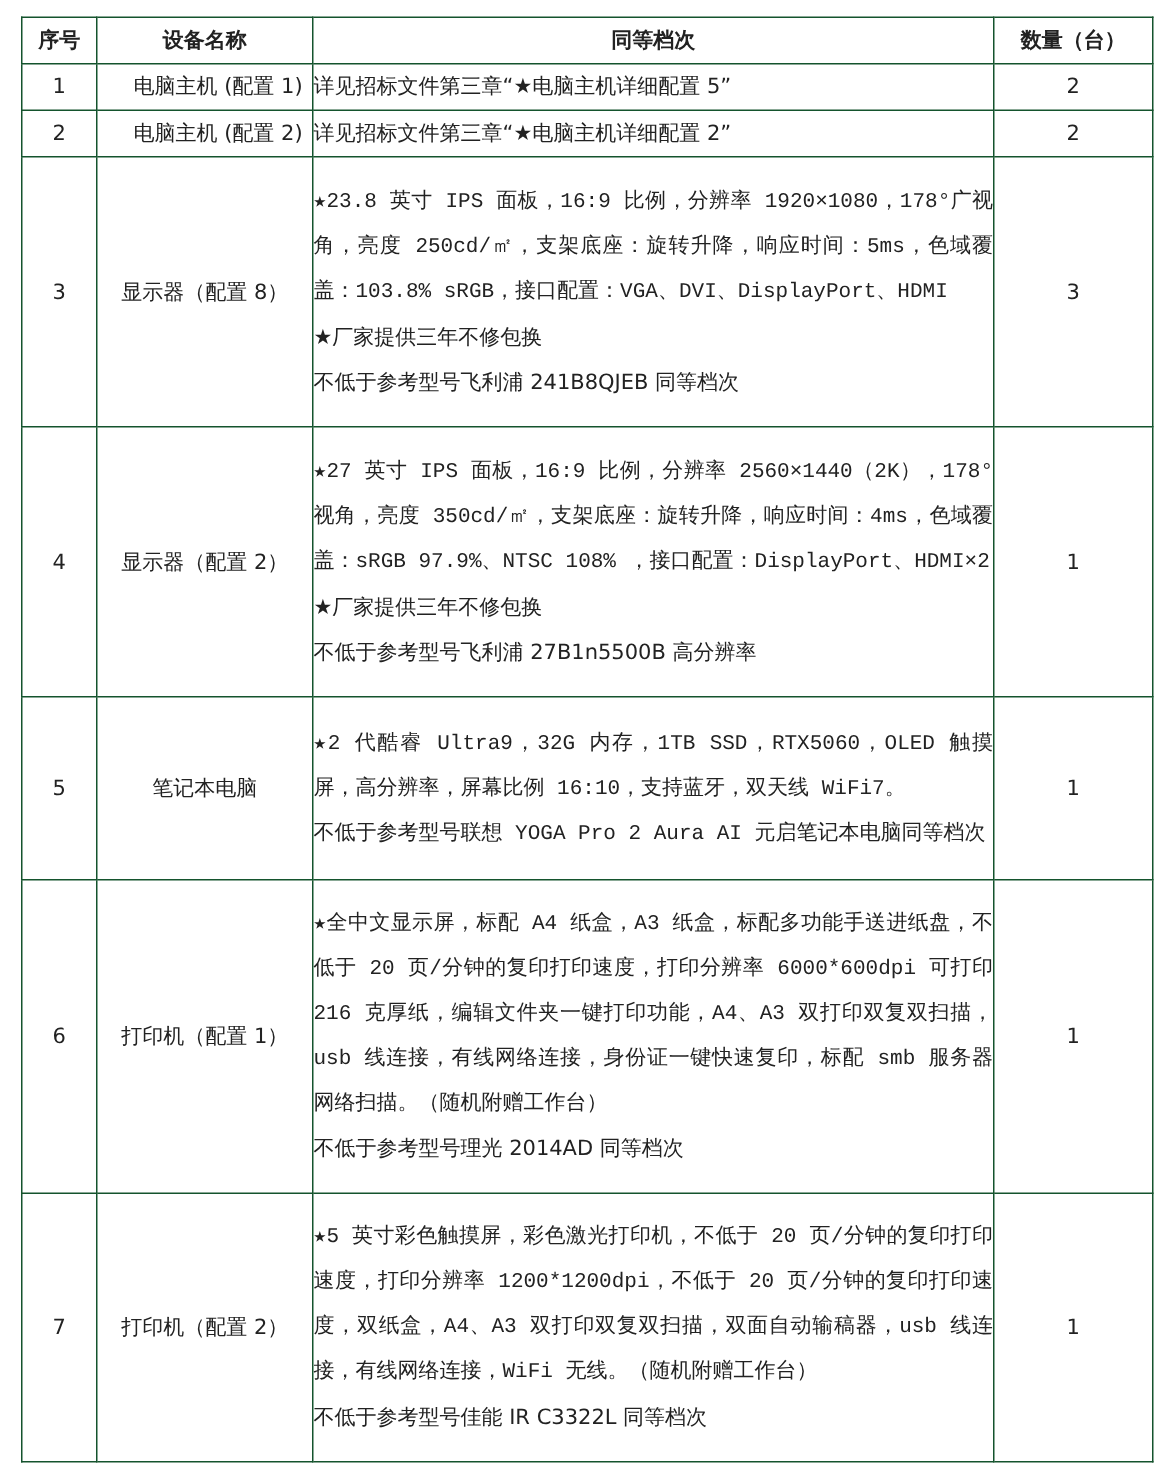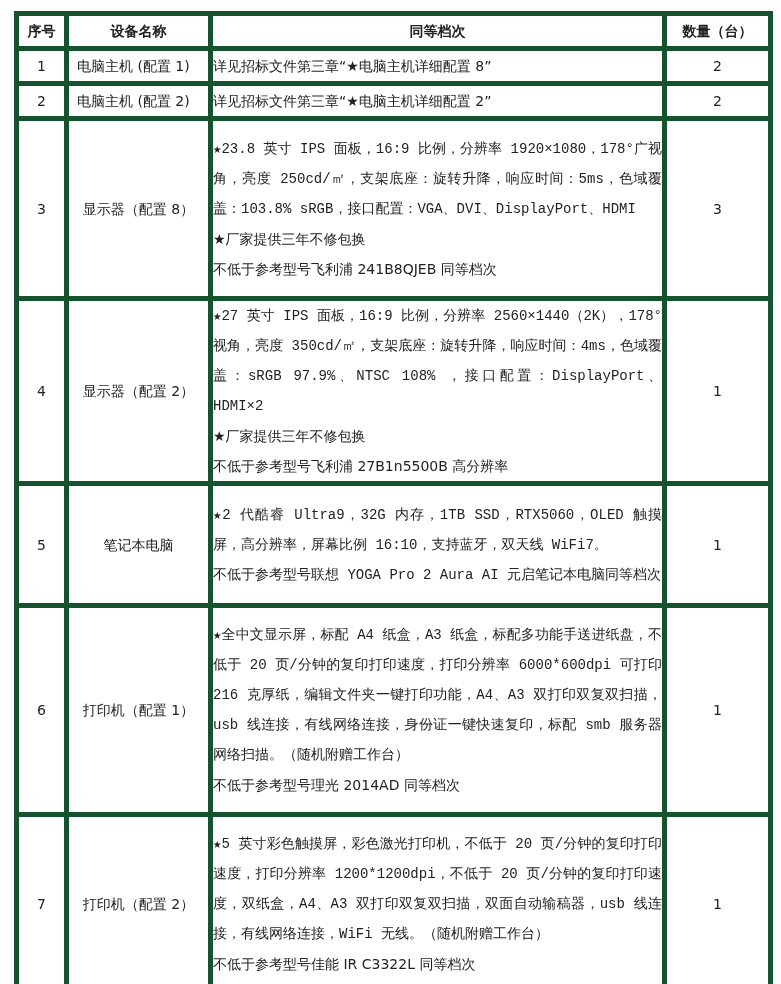--- a/index.html
+++ b/index.html
@@ -16,41 +16,41 @@
     }
     table.spec {
       position: absolute;
       left: 14px;
       top: 11px;
       border-collapse: collapse;
       table-layout: fixed;
       width: 754px;
     }
     table.spec td, table.spec th {
-      border: 5px solid #14532d;
+      border: 1px solid #14532d;
       font-size: 14px;
       line-height: 30px;
       vertical-align: middle;
       padding: 0;
     }
     table.spec th {
       font-weight: bold;
       height: 30px;
       text-align: center;
       color: #222;
     }
     td.c-num, td.c-qty {
       text-align: center;
     }
     td.c-name {
       text-align: center;
     }
     td.c-name.left {
       text-align: left;
-      padding-left: 8px;
+      padding-left: 24px;
     }
     td.c-spec {
       text-align: left;
       padding: 0 6px 0 8px;
     }
     .spec-line {
       display: block;
       white-space: normal;
     }
     .justify {
@@ -79,21 +79,21 @@
       <th>设备名称</th>
       <th>同等档次</th>
       <th>数量（台）</th>
     </tr>
   </thead>
   <tbody>
     <tr style="height:30px">
       <td class="c-num">1</td>
       <td class="c-name left">电脑主机 (配置 1)</td>
       <td class="c-spec">
-        <span class="spec-line">详见招标文件第三章“★电脑主机详细配置 8”</span>
+        <span class="spec-line">详见招标文件第三章“★电脑主机详细配置 5”</span>
       </td>
       <td class="c-qty">2</td>
     </tr>
     <tr style="height:31px">
       <td class="c-num">2</td>
       <td class="c-name left">电脑主机 (配置 2)</td>
       <td class="c-spec">
         <span class="spec-line">详见招标文件第三章“★电脑主机详细配置 2”</span>
       </td>
       <td class="c-qty">2</td>

